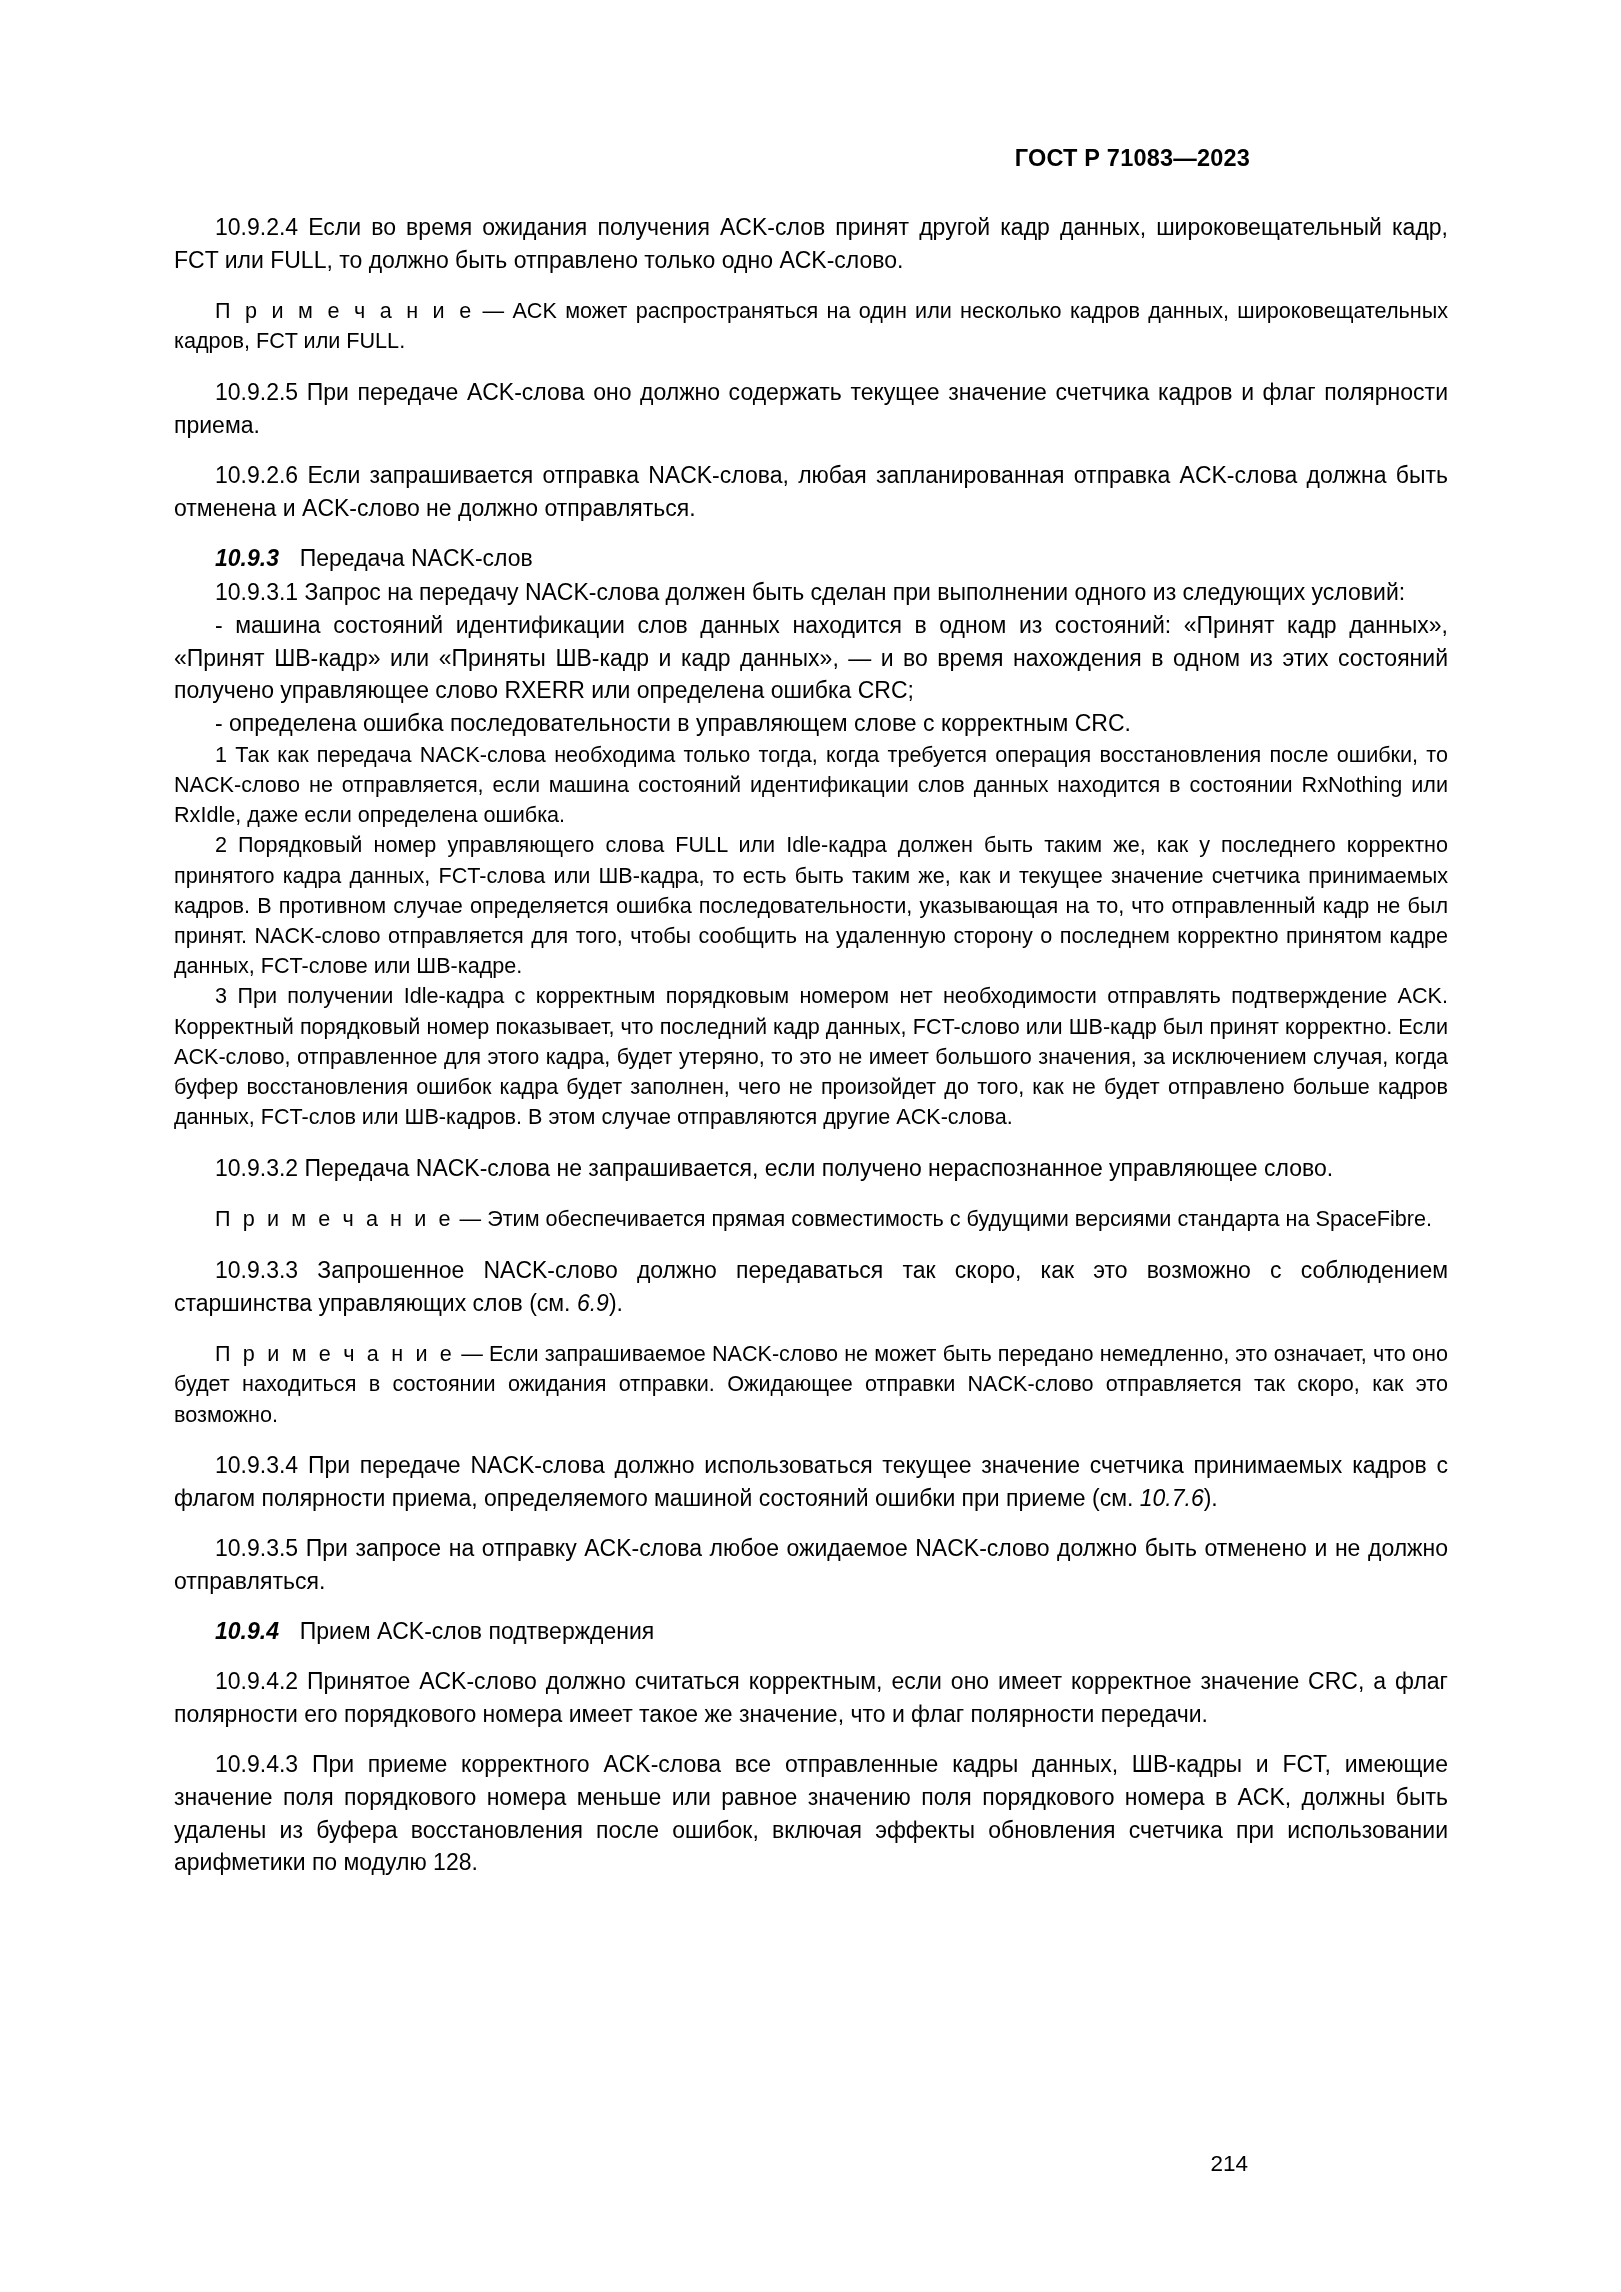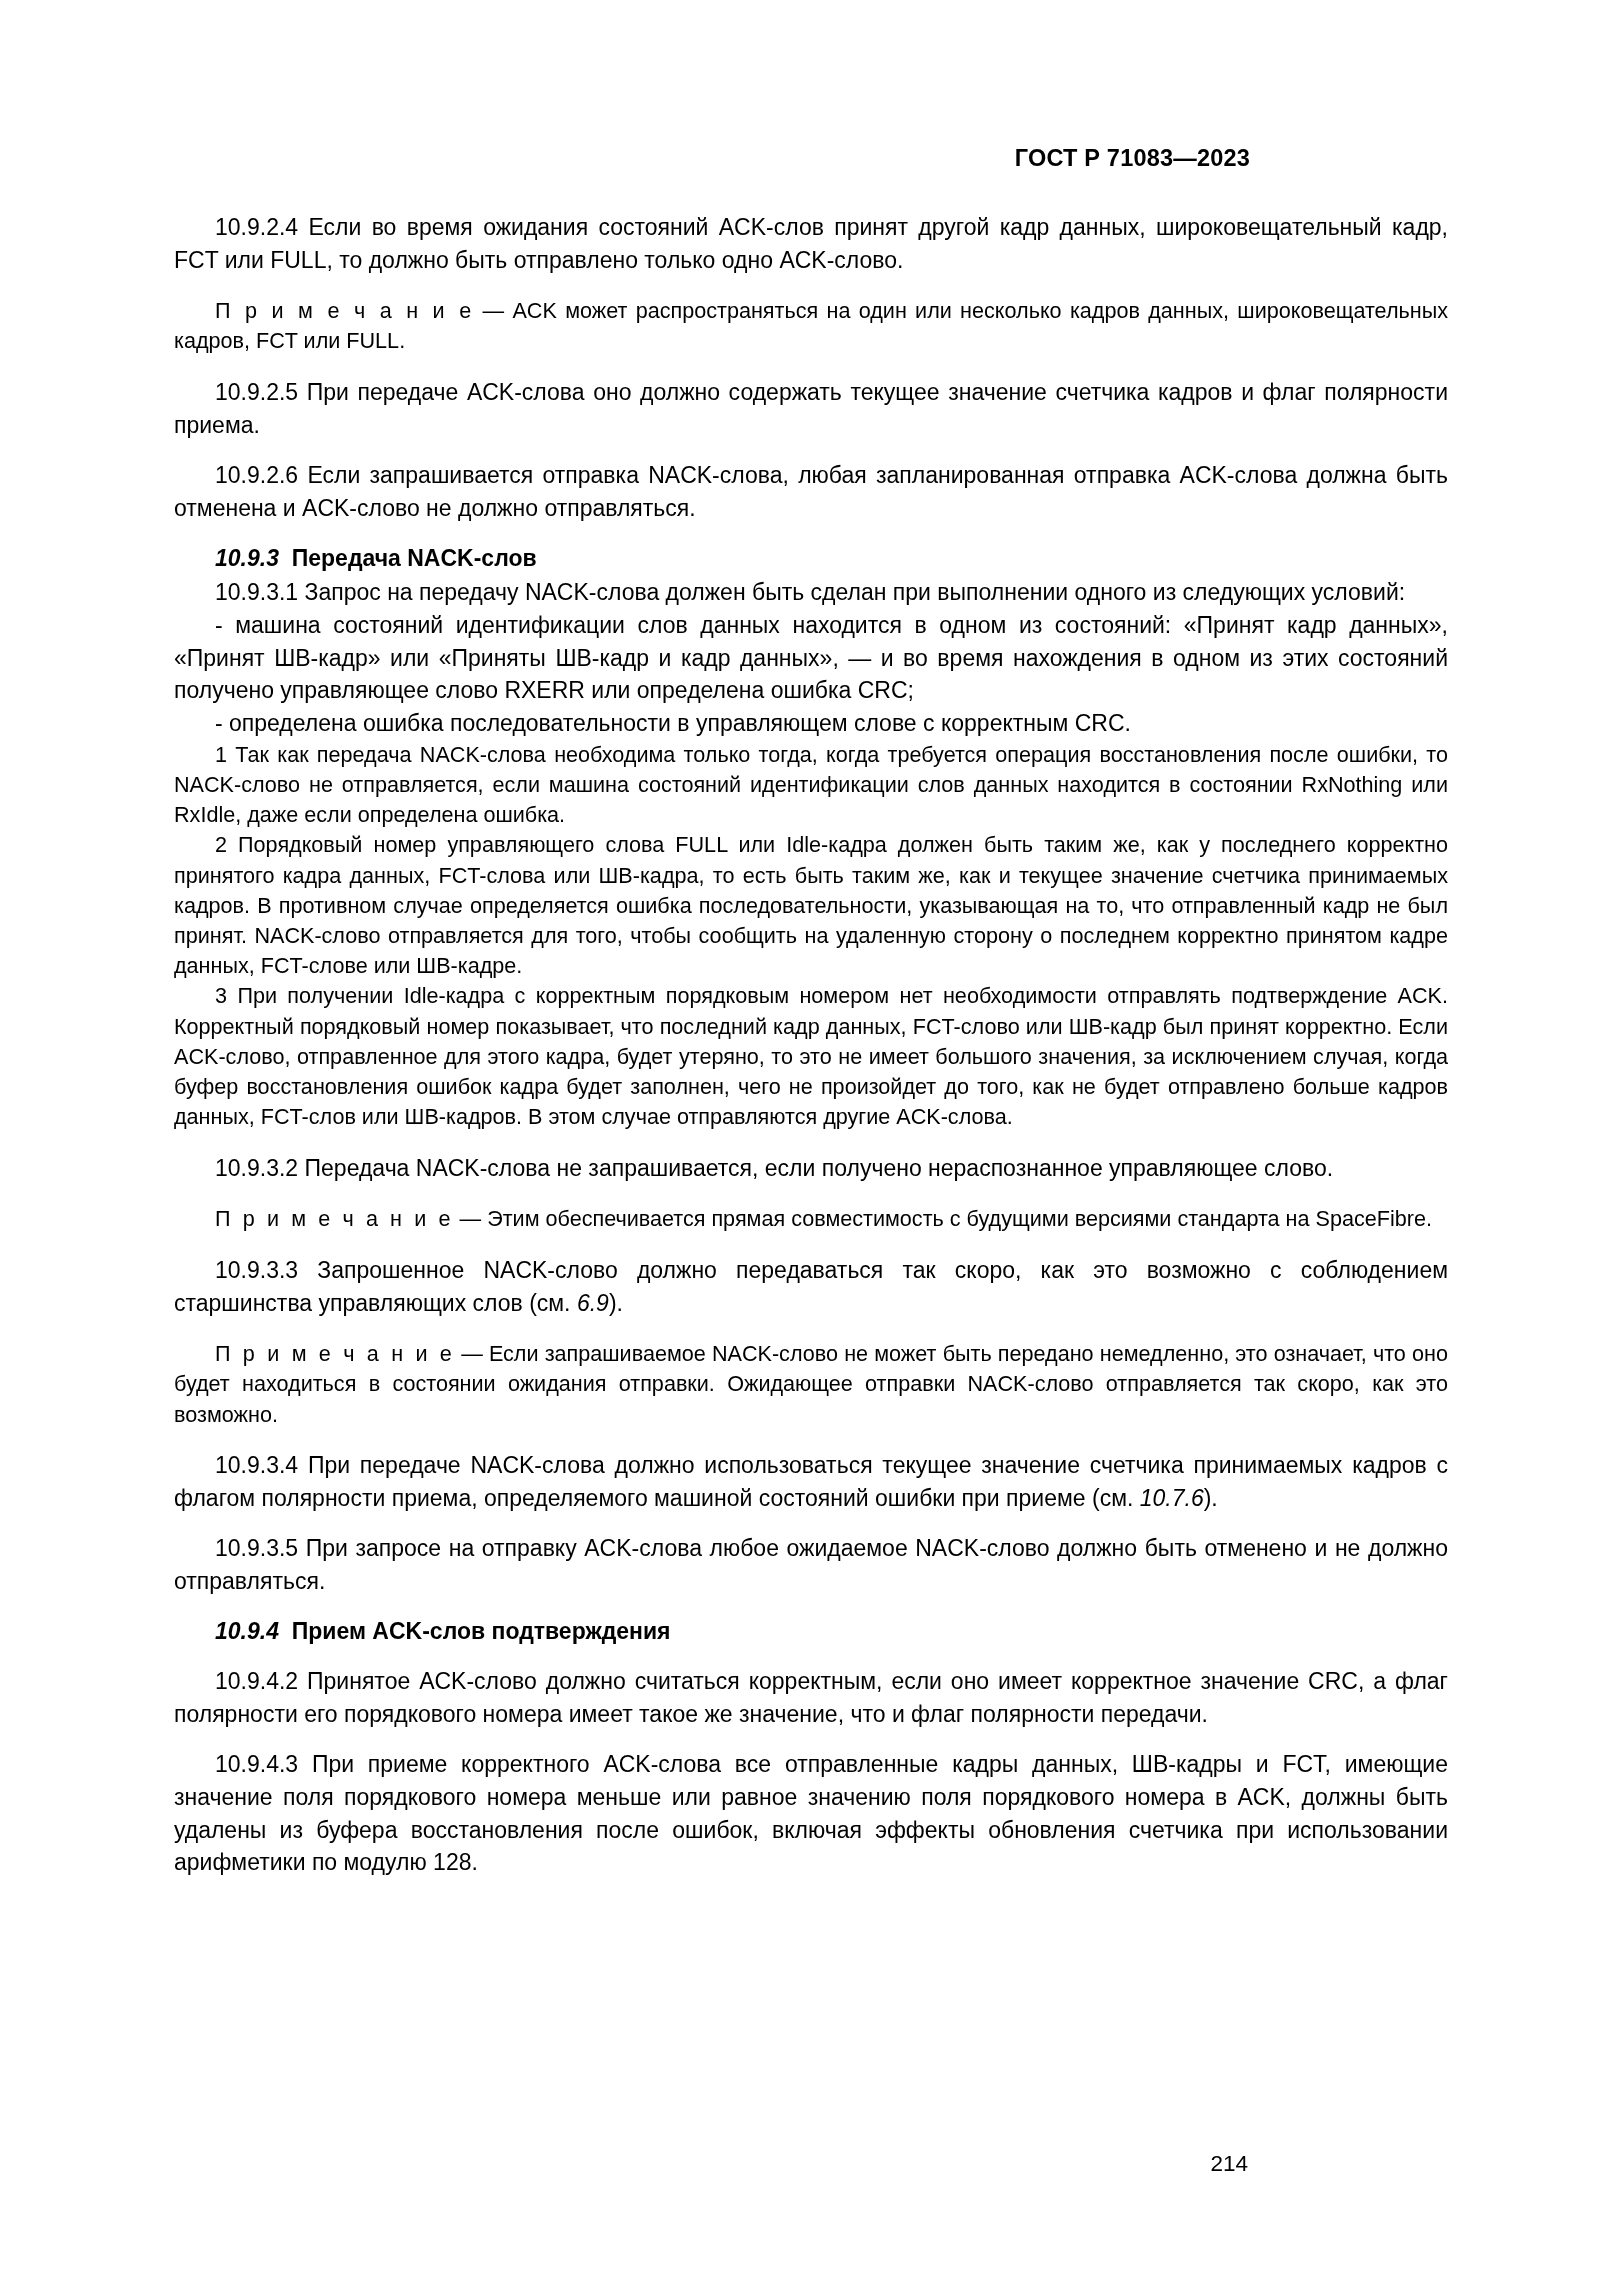--- a/index.html
+++ b/index.html
@@ -69,21 +69,22 @@
     text-indent: 41px;
     margin-top: 17.6px;
     margin-bottom: 2px;
   }
   .heading .num {
     font-style: italic;
     font-weight: bold;
   }
   .heading .ttl {
     font-style: normal;
-    font-weight: bold;
+    font-weight: normal;
+    margin-left: 8px;
   }
   .num-italic {
     font-style: italic;
   }
   .dash-item {
     text-indent: 41px;
   }
   .notes-title {
     font-size: 21.6px;
     text-indent: 41px;
@@ -111,21 +112,21 @@
 </style>
 </head>
 <body>
 
 <div class="page">
 
   <div class="header">ГОСТ Р 71083—2023</div>
 
   <div class="content">
 
-    <p class="indent">10.9.2.4 Если во время ожидания состояний ACK-слов принят другой кадр данных, широковеща­тельный кадр, FCT или FULL, то должно быть отправлено только одно ACK-слово.</p>
+    <p class="indent">10.9.2.4 Если во время ожидания получения ACK-слов принят другой кадр данных, широковеща­тельный кадр, FCT или FULL, то должно быть отправлено только одно ACK-слово.</p>
 
     <p class="note para-gap"><span class="note-lead">П р и м е ч а н и е</span><span> — ACK может распространяться на один или несколько кадров данных, широковещатель­ных кадров, FCT или FULL.</span></p>
 
     <p class="indent para-gap">10.9.2.5 При передаче ACK-слова оно должно содержать текущее значение счетчика кадров и флаг полярности приема.</p>
 
     <p class="indent para-gap-small blk">10.9.2.6 Если запрашивается отправка NACK-слова, любая запланированная отправка ACK-слова должна быть отменена и ACK-слово не должно отправляться.</p>
 
     <p class="heading"><span class="num">10.9.3</span>&nbsp;&nbsp;<span class="ttl">Передача NACK-слов</span></p>
 
     <p class="indent tight">10.9.3.1 Запрос на передачу NACK-слова должен быть сделан при выполнении одного из следующих условий:</p>

